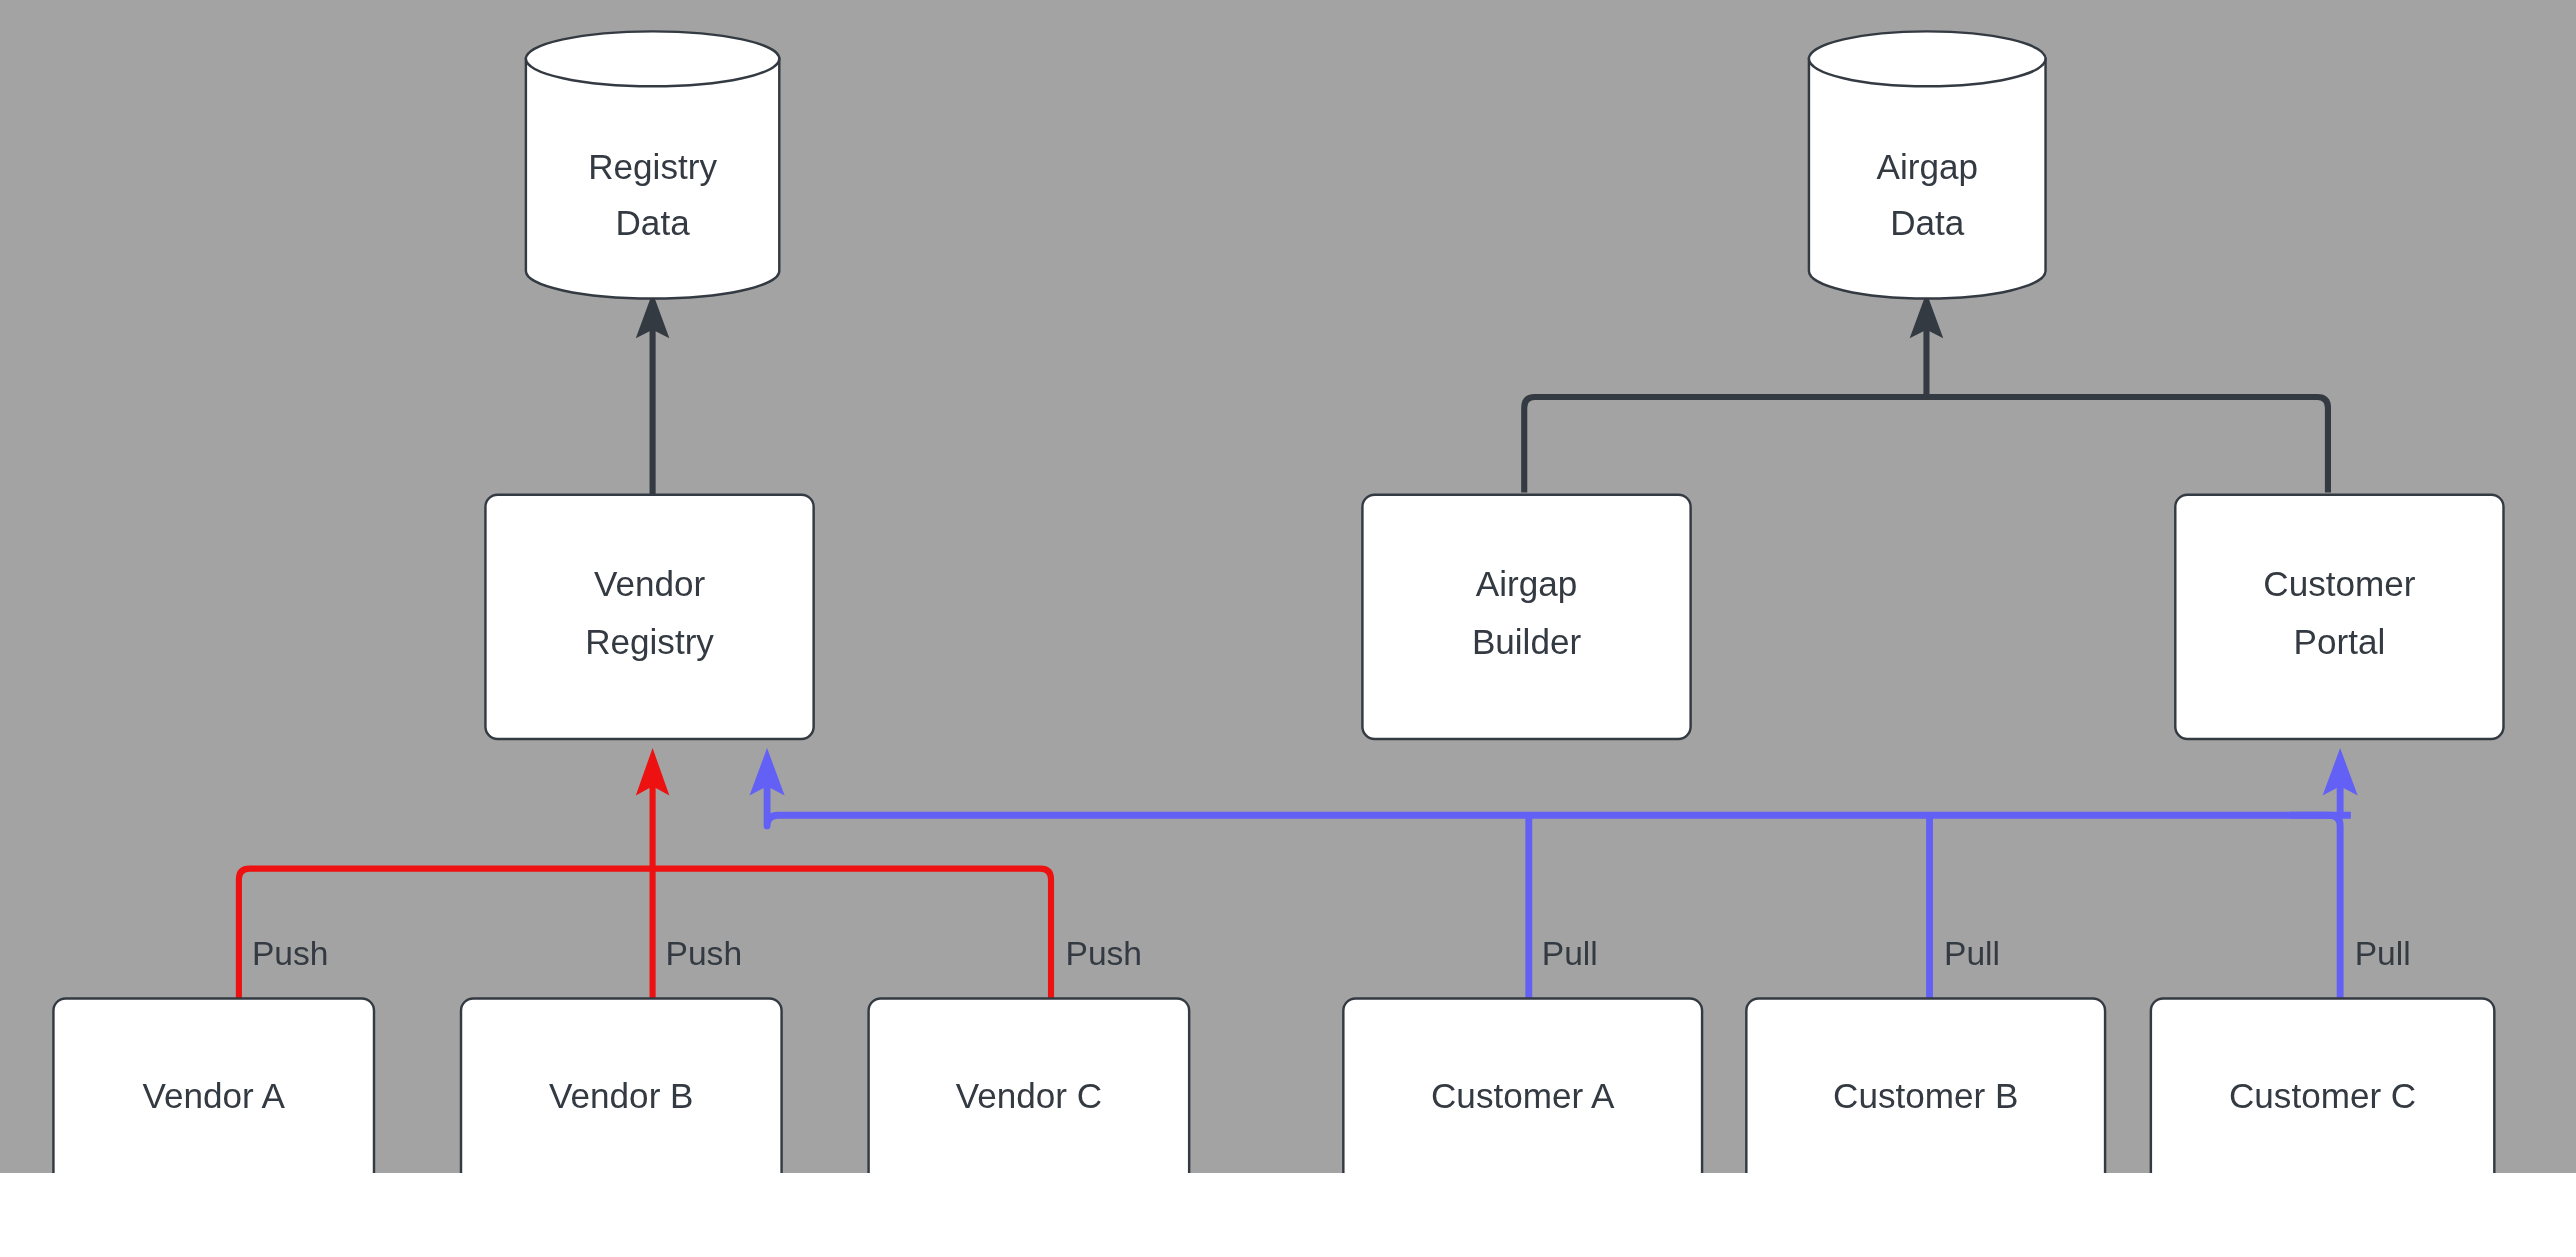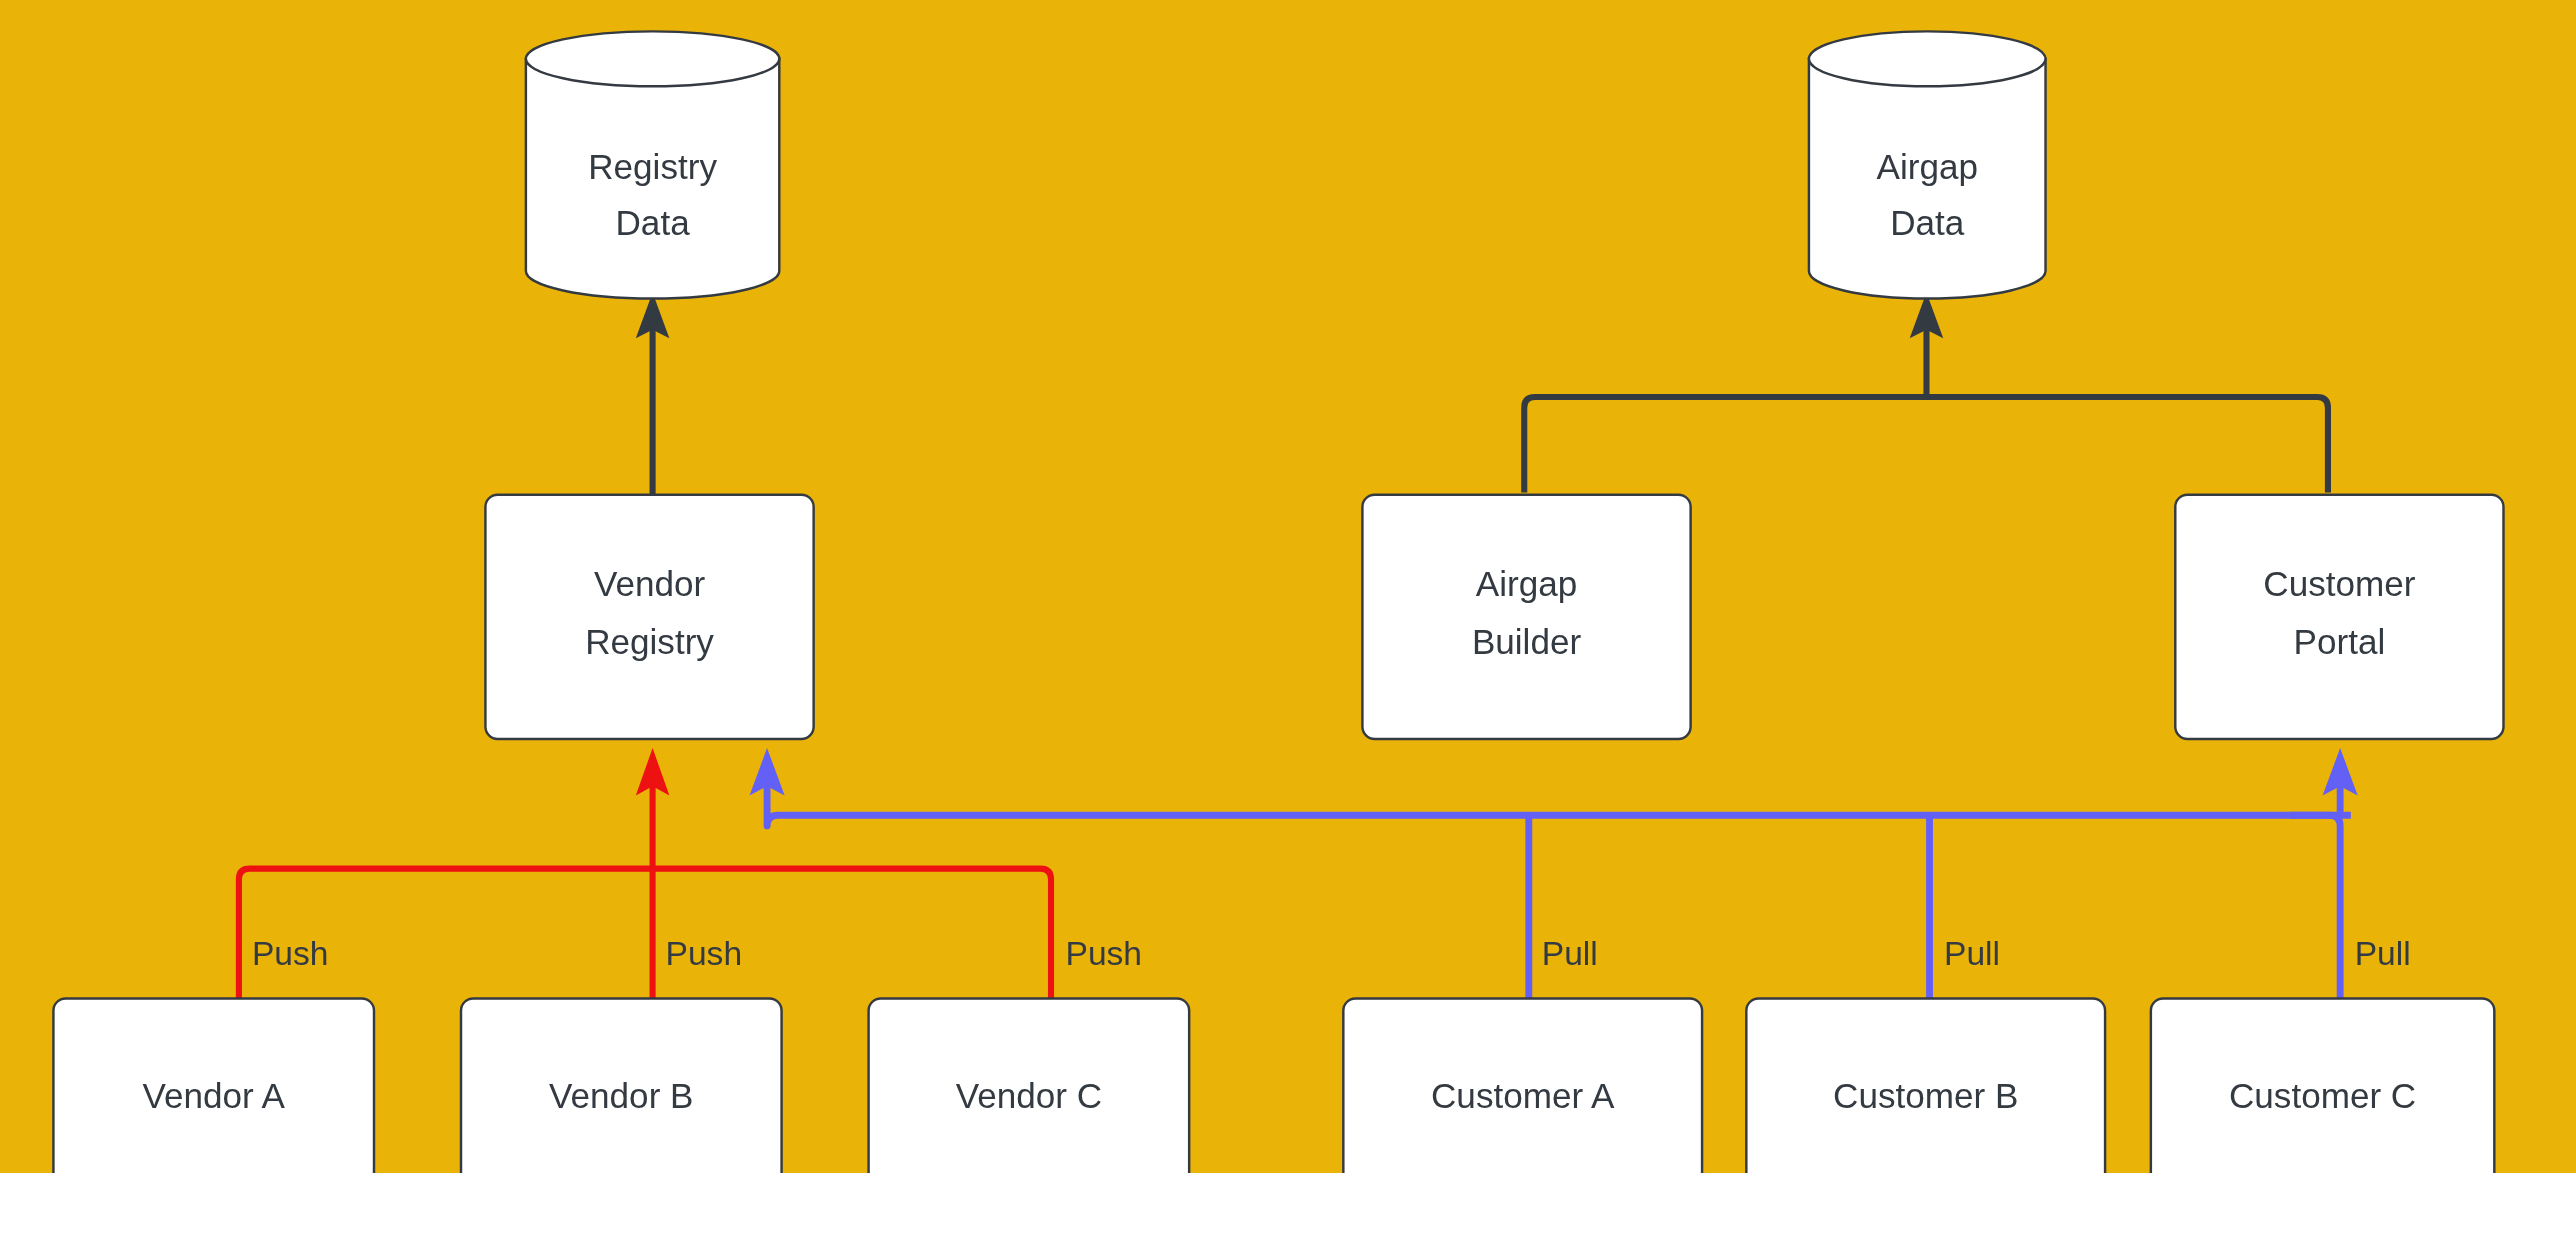--- a/index.html
+++ b/index.html
@@ -8,21 +8,21 @@
     padding: 0;
     background: #ffffff;
   }
   body {
     font-family: "Liberation Sans", sans-serif;
   }
   #diagram-root {
     position: relative;
     width: 2576px;
     height: 1173px;
-    background: #eab308;
+    background: #a3a3a3;
     overflow: hidden;
   }
   #diagram-svg {
     position: absolute;
     top: 0;
     left: 0;
     width: 2576px;
     height: 1258px;
     display: block;
   }

